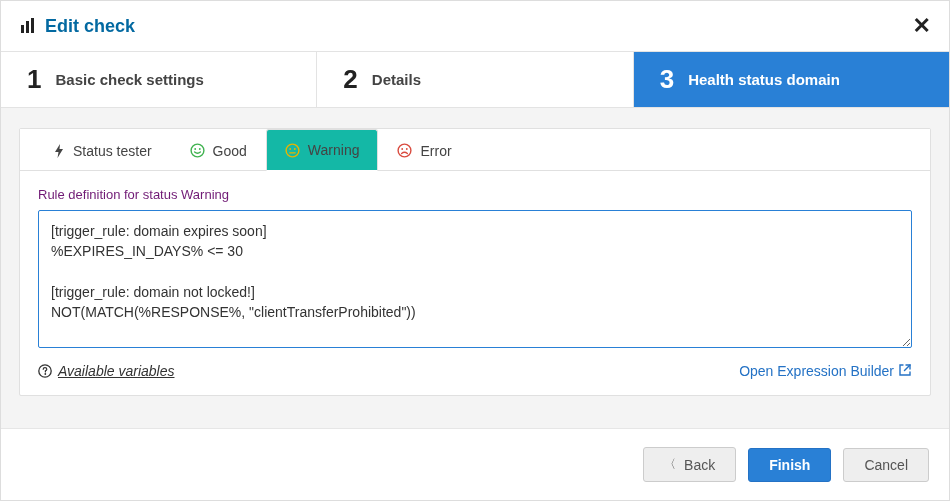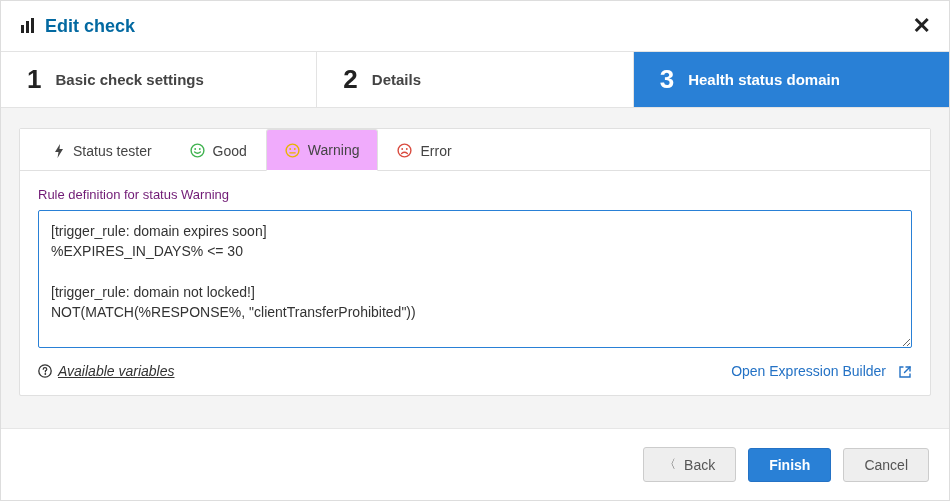--- a/index.html
+++ b/index.html
@@ -21,31 +21,31 @@
   .step.active { background: #2980d6; color: #fff; }
   .step.active .num { color: #fff; }
 
   
   .body { flex: 1; background: #f4f4f4; padding: 20px 18px 0 18px; }
   .panel { background: #fff; border: 1px solid #e0e0e0; border-radius: 2px; }
 
   
   .tabs { display: flex; align-items: stretch; padding: 0 14px; border-bottom: 1px solid #e0e0e0; background: #fff; }
   .tab { display: flex; align-items: center; gap: 8px; padding: 12px 18px; cursor: pointer; color: #444; font-size: 14px; border: 1px solid transparent; border-bottom: none; margin-bottom: -1px; }
-  .tab.active { border: 1px solid #e0e0e0; border-bottom: 1px solid #fff; background: #f0abfc; border-radius: 3px 3px 0 0; }
+  .tab.active { border: 1px solid #e0e0e0; border-bottom: 1px solid #fff; background: #14b8a6; border-radius: 3px 3px 0 0; }
   .tab .ic { display: inline-flex; }
 
   
   .tab-content { padding: 16px 18px 16px 18px; }
   .rule-label { font-size: 13px; color: #701a75; margin-bottom: 8px; }
   .rule-area { width: 100%; height: 138px; border: 1px solid #2980d6; border-radius: 2px; padding: 10px 12px; font-family: inherit; font-size: 14px; color: #333; resize: both; line-height: 1.45; outline: none; }
   .below-row { display: flex; justify-content: space-between; align-items: center; margin-top: 12px; }
   .avail { display: flex; align-items: center; gap: 6px; color: #333; cursor: pointer; font-style: italic; }
   .avail-label { text-decoration: underline; }
-  .open-exp { display: flex; align-items: flex-end; gap: 12px; color: #2472c5; cursor: pointer; text-decoration: none; }
+  .open-exp { display: flex; align-items: flex-start; gap: 4px; color: #2472c5; cursor: pointer; text-decoration: none; }
 
   
   .footer { display: flex; justify-content: flex-end; align-items: center; gap: 12px; padding: 18px 20px; border-top: 1px solid #e6e6e6; background: #fff; }
   .btn { display: inline-flex; align-items: center; gap: 8px; padding: 8px 20px; border-radius: 3px; border: 1px solid #ccc; background: #eee; color: #555; font-size: 14px; cursor: pointer; }
   .btn-primary { background: #2980d6; border-color: #2472c5; color: #fff; font-weight: 600; }
   .chev { font-size: 12px; }
 
   svg { display: block; }
 </style>
 </head>

